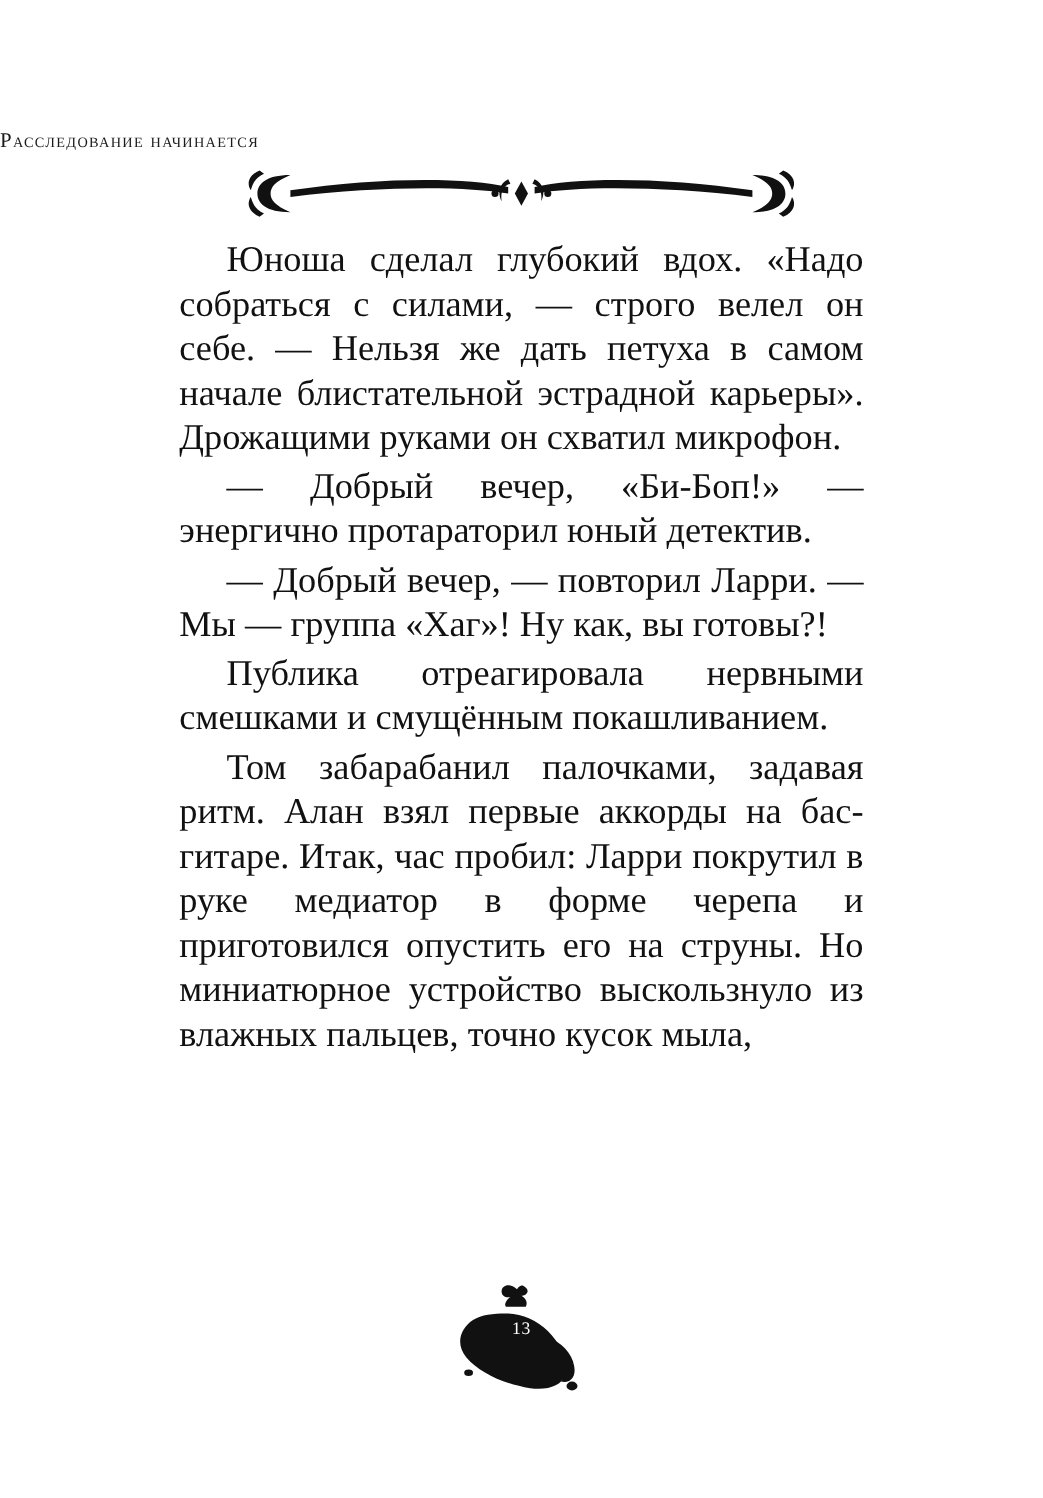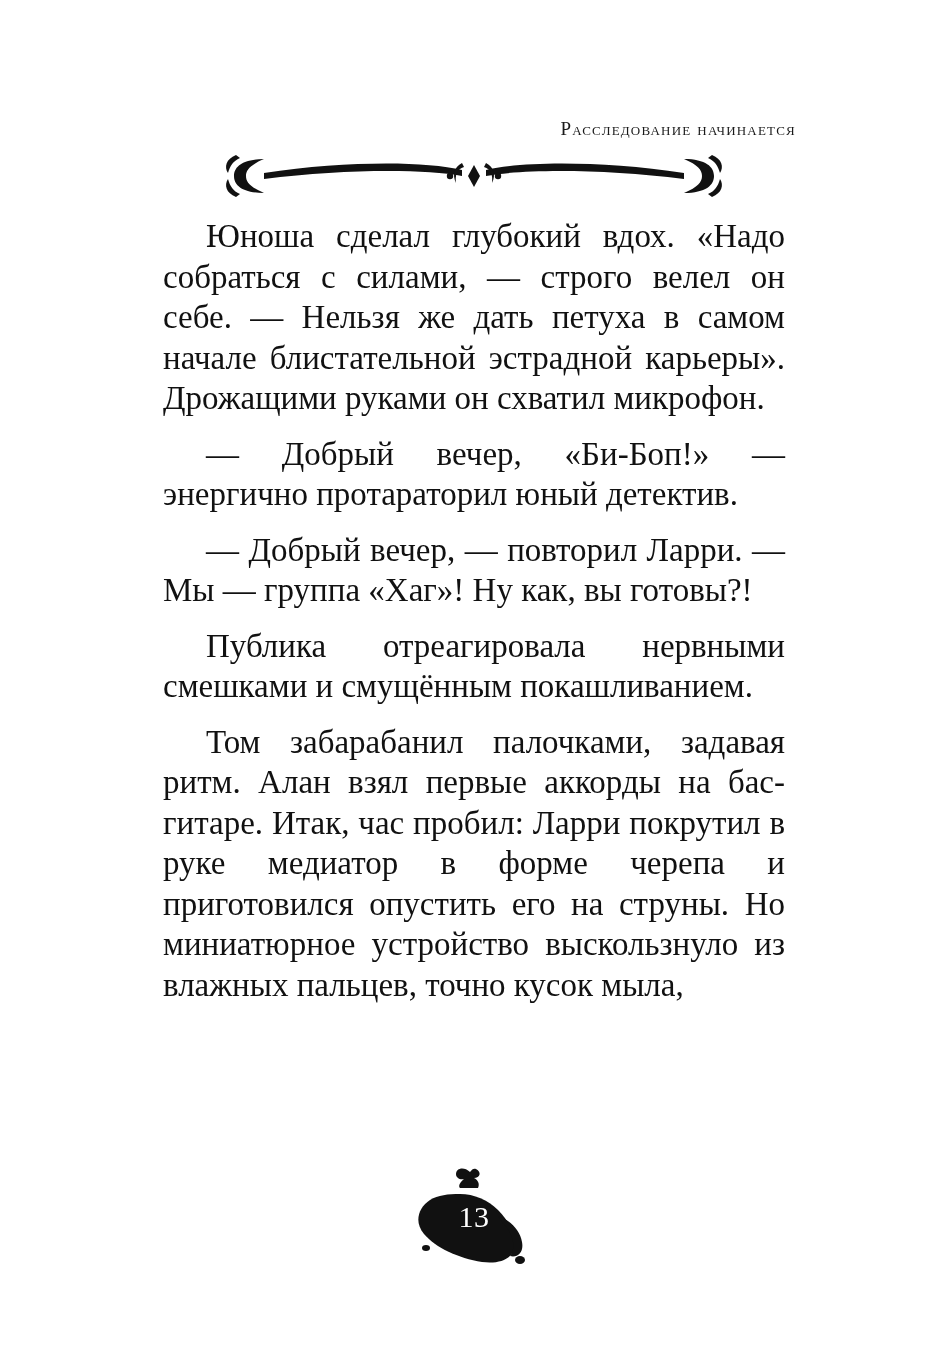--- a/index.html
+++ b/index.html
@@ -21,21 +21,21 @@
     width: 948px;
     height: 1362px;
     box-sizing: border-box;
   }
   
   .running-head {
     position: absolute;
     top: 118px;
     left: 0;
     width: 796px;
-    text-align: right;
+    text-align: left;
     font-variant: small-caps;
     font-size: 19px;
     letter-spacing: 1.2px;
     color: #1a1a1a;
     font-family: "Liberation Serif", "DejaVu Serif", serif;
   }
   
   .ornament {
     position: absolute;
     top: 150px;
@@ -58,21 +58,21 @@
   .para {
     margin: 0;
     text-align: justify;
     text-justify: inter-word;
     font-size: 33px;
     line-height: 40.5px;
     text-indent: 43px;
     hyphens: manual;
     color: #111111;
   }
-  .para + .para { margin-top: 15px; }
+  .para + .para { margin-top: 4px; }
 
   
   .footer {
     position: absolute;
     left: 0;
     bottom: 88px;
     width: 948px;
     height: 110px;
   }
   .blot-wrap {
@@ -82,21 +82,21 @@
     bottom: 0;
     width: 160px;
     height: 110px;
   }
   .blot-wrap svg { display: block; }
   .page-number {
     position: absolute;
     left: 50%;
     transform: translateX(-50%);
     top: 36px;
-    font-size: 30px;
+    font-size: 16px;
     color: #ffffff;
     font-family: "Liberation Serif", "DejaVu Serif", serif;
     letter-spacing: 0.5px;
   }
 </style>
 </head>
 <body>
 
 <div class="page">
 

